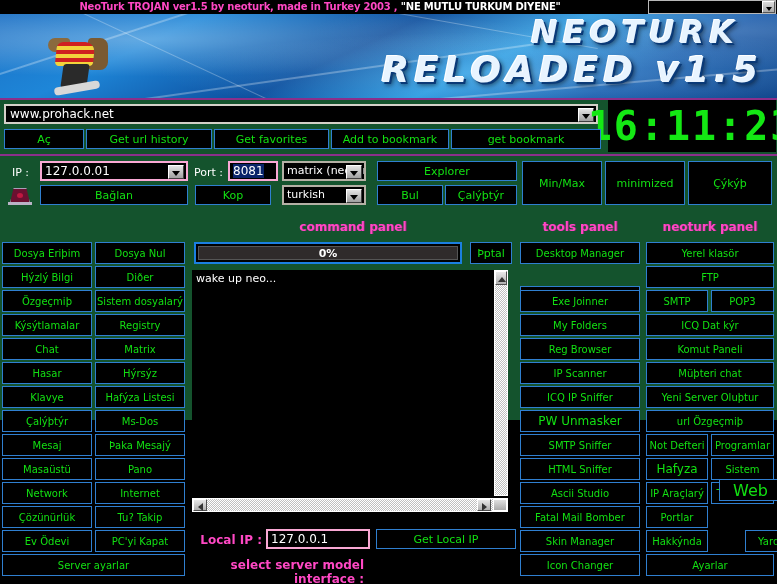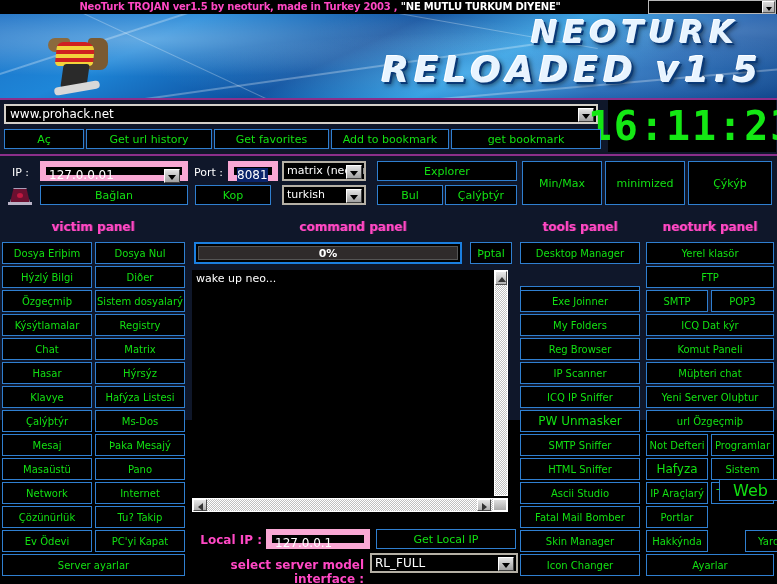--- a/index.html
+++ b/index.html
@@ -3,21 +3,21 @@
 <meta charset="utf-8">
 <style>
   * { box-sizing: border-box; }
   html, body {
     margin: 0; padding: 0;
     width: 777px; height: 584px;
     background: #000;
     font-family: "DejaVu Sans", sans-serif;
     overflow: hidden;
   }
-  #app { position: relative; width: 777px; height: 420px; background:#0f172a; }
+  #app { position: relative; width: 777px; height: 420px; background:#14532d; }
 
   
   .titlebar {
     position:absolute; left:0; top:0; width:777px; height:14px;
     background:#000; color:#ff6ad5;
   }
   .titlebar .ttext {
     position:absolute; left:0; top:0; width:640px; height:14px;
     text-align:center; font-size:10px; font-weight:bold; line-height:14px;
     color:#ff48c4; white-space:nowrap; letter-spacing:-0.2px;
@@ -132,21 +132,21 @@
     position:absolute; left:608px; top:100px; width:168px; height:52px;
     background:#000; color:#14e814;
     font-family:"DejaVu Sans Mono", monospace;
     font-size:40px; font-weight:bold; letter-spacing:2px;
     display:flex; align-items:center; justify-content:center;
   }
 
   
   .lbl { position:absolute; color:#ffffff; font-size:11px; font-family:"DejaVu Sans", sans-serif; }
   .tbox {
-    position:absolute; background:#000; color:#fff; border:6px solid #f9a8d4;
+    position:absolute; background:#000; color:#fff; border:2px solid #f9a8d4;
     font-size:12px; padding-left:3px; line-height:16px;
     font-family:"DejaVu Sans", sans-serif;
   }
   .tbox.sel { color:#fff; }
   .tbox.sel .selv { background:#0a246a; color:#fff; }
 
   .ddown {
     position:absolute; background:#000; color:#ffffff; border:2px solid #b5b0a5;
     font-size:11px; padding-left:3px; line-height:16px; overflow:hidden;
     white-space:nowrap; font-family:"DejaVu Sans", sans-serif;
@@ -299,21 +299,20 @@
   </div>
   <div class="ddown" style="left:282px; top:161px; width:84px; height:20px;">
     <span>matrix (neoturk)</span>
     <span class="combo-arrow"></span>
   </div>
   <div class="ddown" style="left:282px; top:185px; width:84px; height:20px;">
     <span>turkish</span>
     <span class="combo-arrow"></span>
   </div>
 
-  <div class="sechead" style="left:0px;   top:220px; width:186px;">victim panel</div>
   <div class="sechead" style="left:190px; top:220px; width:326px;">command panel</div>
   <div class="sechead" style="left:518px; top:220px; width:124px;">tools panel</div>
   <div class="sechead" style="left:644px; top:220px; width:132px;">neoturk panel</div>
 
   <div class="progwrap">
     <div class="progbar">
       <span>0%</span>
     </div>
   </div>
 
@@ -327,24 +326,20 @@
     <div class="lf"></div>
     <div class="rt"></div>
     <div class="corner"></div>
   </div>
 
   <div class="plabel" style="left:192px; top:533px; width:70px;">Local IP :</div>
   <div class="tbox" style="left:266px; top:529px; width:104px; height:20px;">
     <span>127.0.0.1</span>
   </div>
   <div class="plabel" style="left:190px; top:558px; width:174px;">select server model interface :</div>
-  <div class="ddown" style="left:370px; top:553px; width:148px; height:20px; font-size:12px;">
-    <span>RL_FULL</span>
-    <span class="combo-arrow"></span>
-  </div>
 
   <div id="dyn">
       <div class="gbtn" style="left: 4px; top: 129px; width: 80px; height: 20px;">
         <span>Aç</span>
       </div>
       <div class="gbtn" style="left: 86px; top: 129px; width: 126px; height: 20px; text-align: right;">
         <span>Get url history</span>
       </div>
       <div class="gbtn" style="left: 214px; top: 129px; width: 115px; height: 20px;">
         <span>Get favorites</span>

